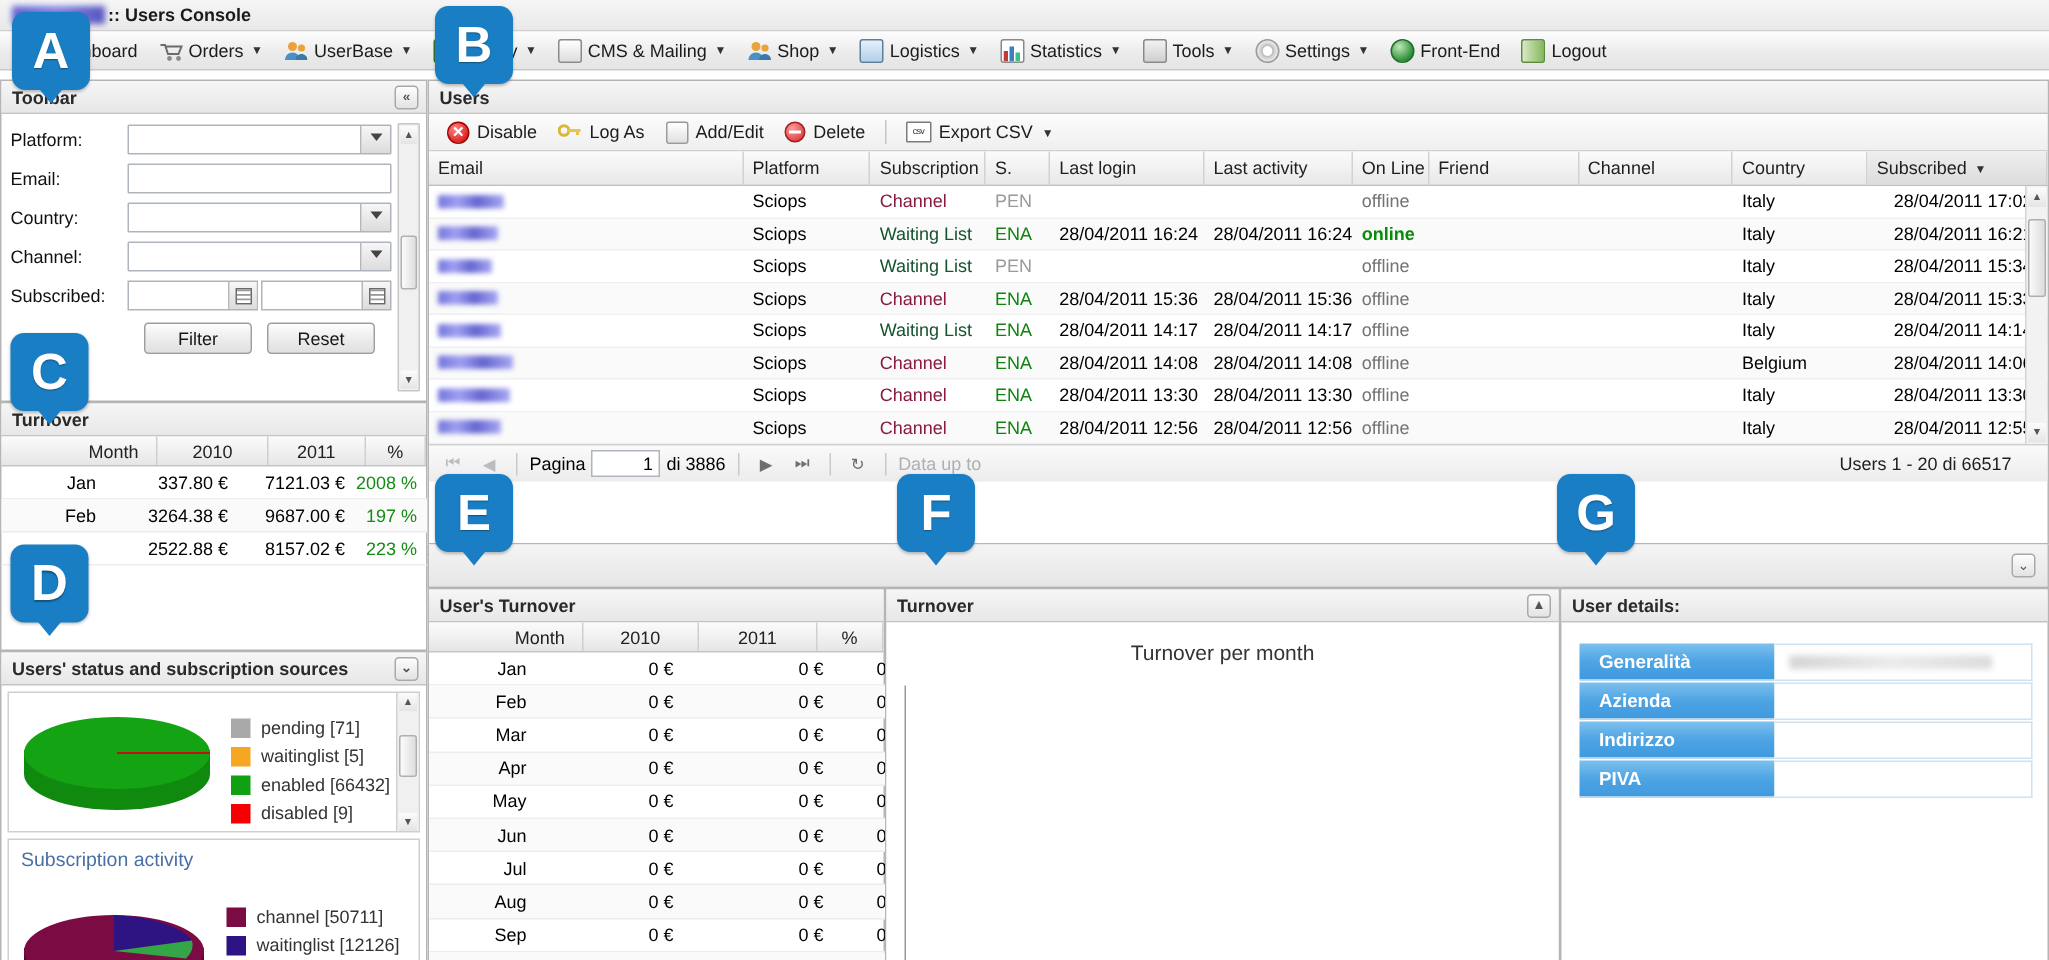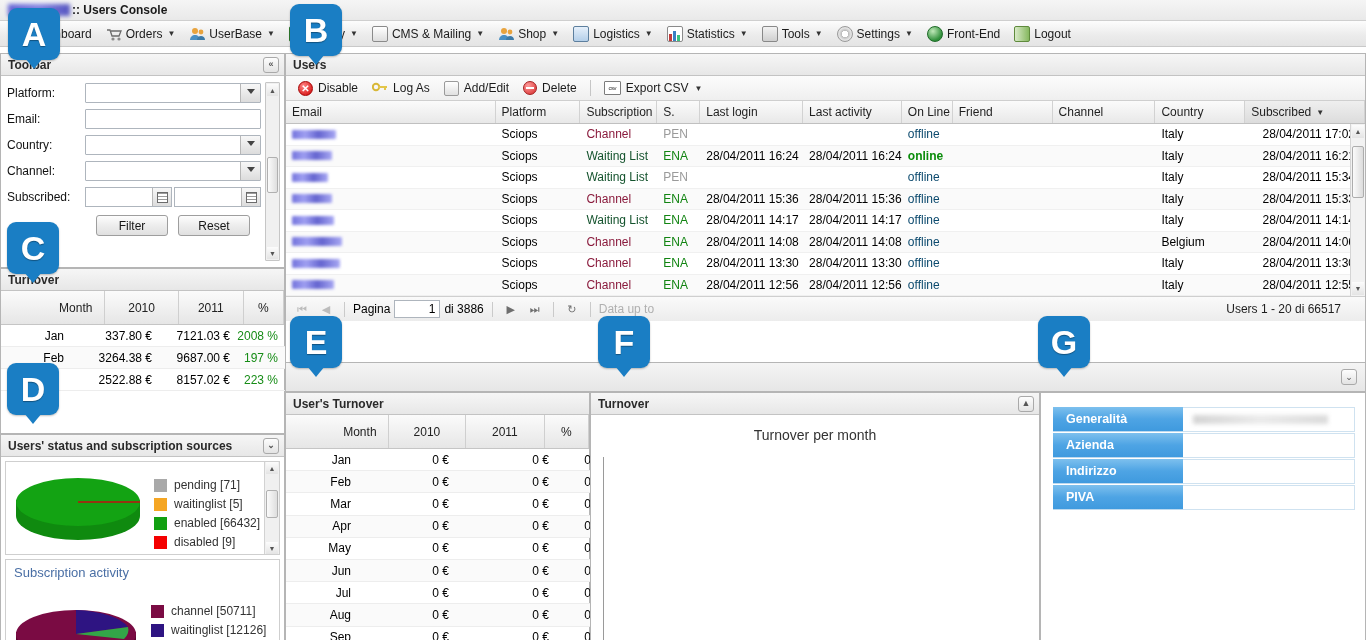--- a/index.html
+++ b/index.html
@@ -118,21 +118,21 @@
   .btn-row { display:flex; gap:10px; justify-content:flex-end; padding-right:28px; margin-top:8px; }
   .btn {
     min-width: 72px; height: 21px; padding: 0 12px;
     border:1px solid #9e9e9e; border-radius:3px;
     background: linear-gradient(to bottom,#fdfdfd 0%, #ededed 50%, #e0e0e0 100%);
     font-size:12px; color:#161616; cursor:pointer;
     display:flex; align-items:center; justify-content:center;
   }
 
   #turnover-panel { left:0; top:215px; width:285px; height:166px; }
-  .grid-head { display:flex; height:34px; background: linear-gradient(to bottom,#fbfbfb,#e6e6e6);
+  .grid-head { display:flex; height:20px; background: linear-gradient(to bottom,#fbfbfb,#e6e6e6);
     border-bottom:1px solid #c5c5c5; font-size:12px; color:#222;padding-left:46px; }
   .grid-head .gh { display:flex;align-items:center;justify-content:center;
     border-right:1px solid #cfcfcf; height:100%; cursor:pointer;}
   .grid-rows { font-size:12px; }
   .grid-rows .gr { display:flex; height:22px; border-bottom:1px solid #ededed; }
   .grid-rows .gr:nth-child(even){ background:#fafafa; }
   .grid-rows .gc { display:flex; align-items:center; justify-content:flex-end;
     padding-right:7px; height:100%; overflow:hidden; white-space:nowrap;}
   .pct { color:#168c16; }
   .mini-scroll{ width:15px; background:#f0f0f0; border-left:1px solid #d2d2d2; position:relative;}
@@ -178,21 +178,21 @@
   .urow { display:flex; height:21.5px; border-bottom:1px solid #f0f0f0; font-size:12px; align-items:center;}
   .urow:nth-child(even){ background:#fafafa; }
   .ucell{ padding-left:6px; height:100%; display:flex; align-items:center; overflow:hidden; white-space:nowrap;}
   .email-blur {
     height:9px; border-radius:1px;
     background:linear-gradient(90deg,#5b5bd6 0%, #8f8ff0 30%, #4a4ac8 60%, #9a9af2 100%);
     filter: blur(1.6px); opacity:.85;
   }
   .c-chan{ color:#8a1b3d; } .c-wait{ color:#14532d; }
   .c-ena{ color:#118411; } .c-pen{ color:#9a9a9a; }
-  .c-online{ color:#0a8c0a; font-weight:bold;text-align:center; } .c-offline{ color:#0c4a6e; }
+  .c-online{ color:#0a8c0a; font-weight:bold;text-align:center; } .c-offline{ color:#737373; }
 
   .grid-vscroll{ position:absolute; right:0; top:0; bottom:0; width:15px; background:#f2f2f2; border-left:1px solid #d4d4d4;}
   .grid-vscroll .gth{ position:absolute; left:1px;right:1px; top:22px; height:52px;
      background:linear-gradient(to right,#fbfbfb,#dcdcdc); border:1px solid #adadad; border-radius:2px;}
   .grid-vscroll .ga{ position:absolute;left:1px;right:1px;height:13px;display:flex;align-items:center;justify-content:center;
      font-size:7px;color:#555;background:linear-gradient(to bottom,#fcfcfc,#e4e4e4);}
   .grid-vscroll .ga.up{top:1px;} .grid-vscroll .ga.dn{bottom:1px;}
 
   .pager { height:25px; display:flex; align-items:center; gap:4px; padding:0 6px;
      background:linear-gradient(to bottom,#fafafa,#ececec); border-top:1px solid #cfcfcf; font-size:12px;}
@@ -799,20 +799,23 @@
         <div class="hdr-btn">▲</div>
       </div>
       <div class="chart-area">
         <div class="chart-title">Turnover per month</div>
         <div class="axis-y"></div>
 
       </div>
     </div>
 
     <div class="panel" id="udetails-panel">
+      <div class="panel-header">
+        <span>User details:</span>
+      </div>
       <div class="det-body" id="det-rows">
           <div class="det-row">
             <div class="det-key">Generalità</div>
             <div class="det-val">
               <span class="blurtxt"></span>
             </div>
           </div>
           <div class="det-row">
             <div class="det-key">Azienda</div>
             <div class="det-val"></div>

